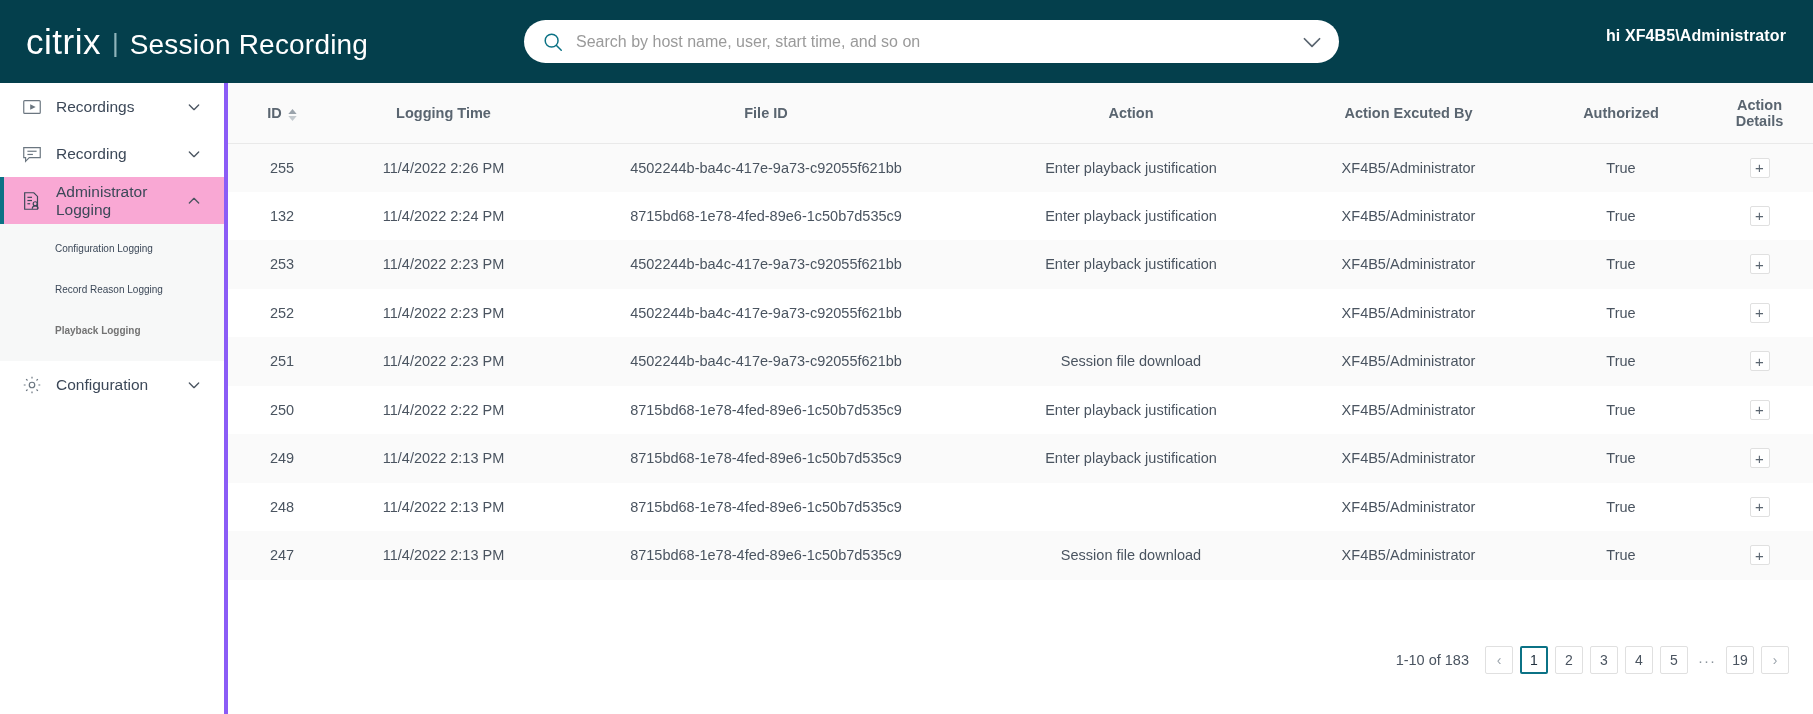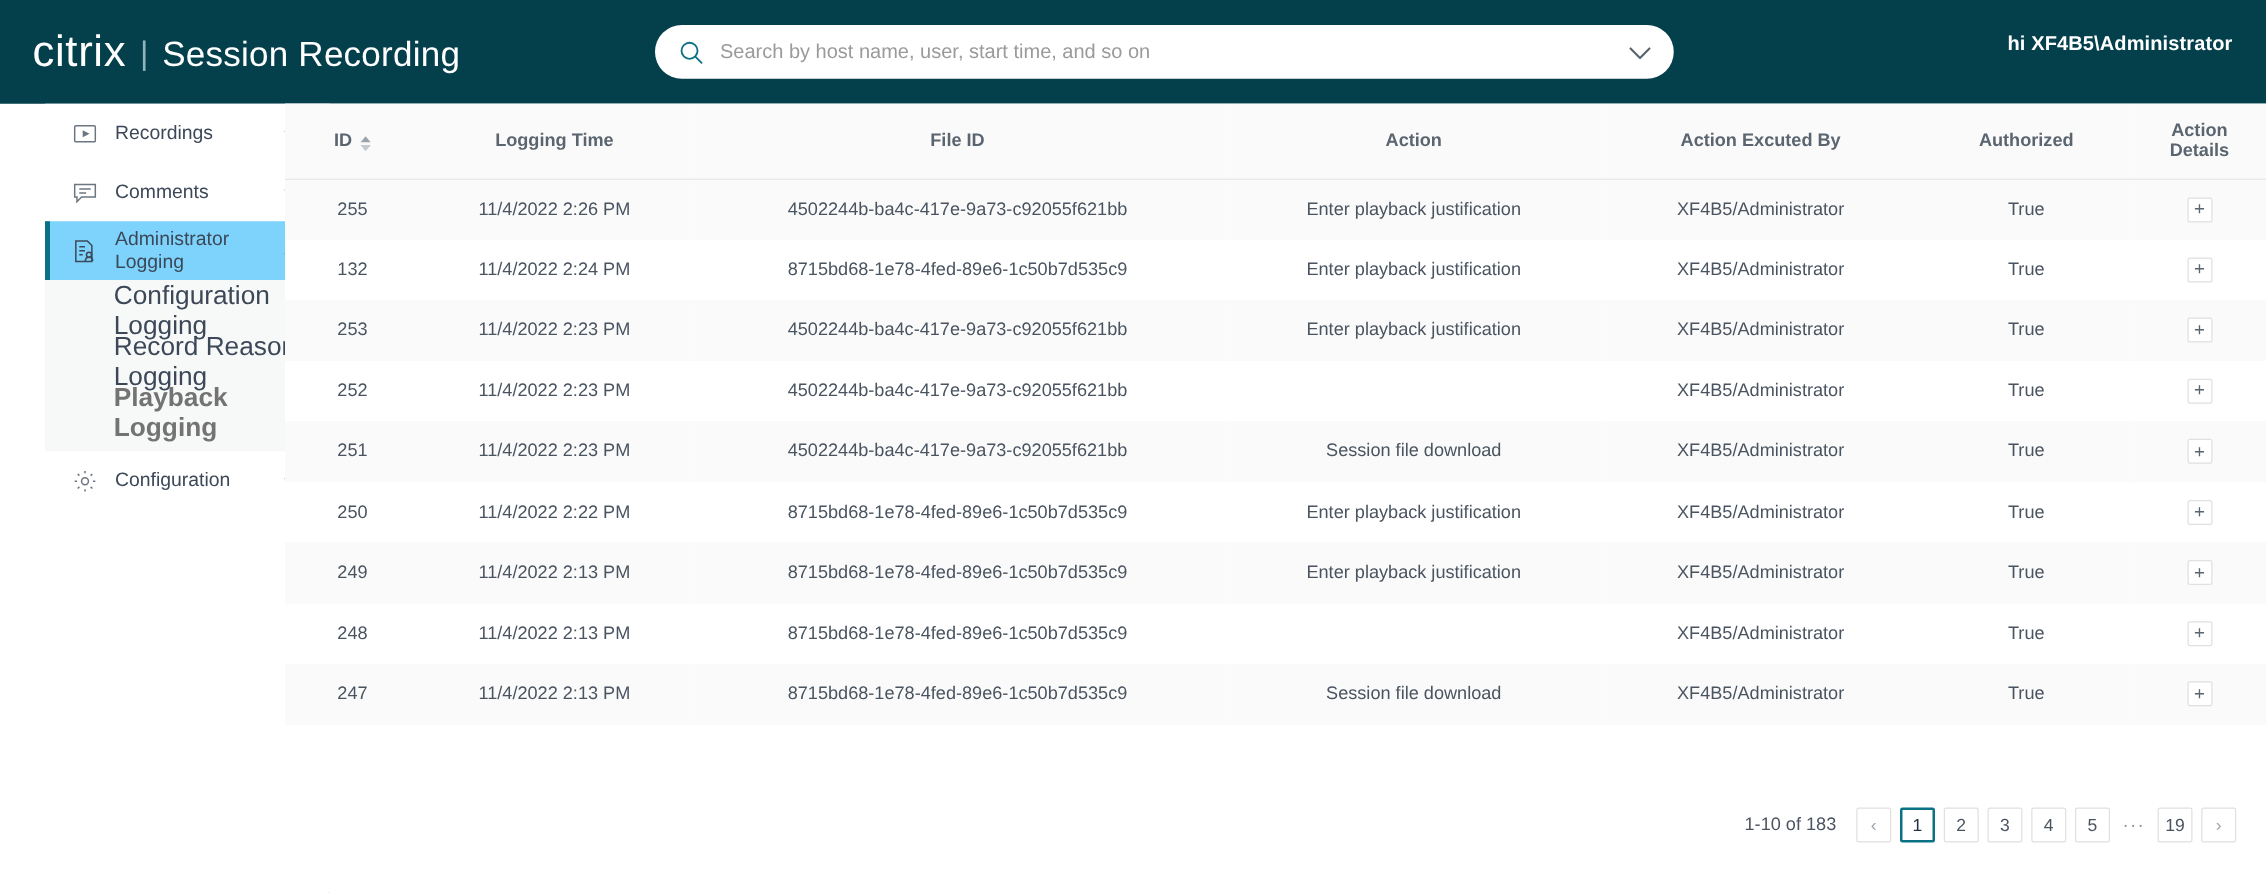--- a/index.html
+++ b/index.html
@@ -90,22 +90,21 @@
     letter-spacing: 0.1px;
   }
 
   
   .sidebar {
     position: absolute;
     top: 83px; left: 0;
     width: 228px;
     height: 631px;
     background: #ffffff;
-    border-right: 1px solid #8b5cf6;
-    margin-left: 36px;
+    border-right: 4px solid #8b5cf6;
   }
   .nav-item {
     height: 47px;
     display: flex;
     align-items: center;
     padding-left: 20px;
     cursor: pointer;
     position: relative;
   }
   .nav-item .nav-icon {
@@ -122,32 +121,32 @@
     flex: 1 1 auto;
   }
   .nav-chevron {
     width: 16px; height: 16px;
     margin-right: 22px;
     flex: 0 0 auto;
   }
   .nav-item.expanded {
     border-left: 4px solid #0B7285;
     padding-left: 16px;
-    background: #7dd3fc;
+    background: #f9a8d4;
   }
   .subnav {
     background: #f7f8f8;
     padding: 4px 0 10px 0;
   }
   .subnav-item {
     height: 41px;
     display: flex;
     align-items: center;
     padding-left: 55px;
-    font-size: 21px;
+    font-size: 10px;
     color: #3c4858;
     cursor: pointer;
   }
   .subnav-item.active { font-weight: bold; color: #737373; }
 
   
   .content {
     position: absolute;
     top: 83px;
     left: 228px;
@@ -293,21 +292,21 @@
   </div>
 
   <div class="nav-item">
     <span class="nav-icon">
       <svg viewBox="0 0 24 24" width="22" height="22" fill="none" stroke="#6b7680" stroke-width="1.3">
         <path d="M3 5h18v11H9l-4 4v-4H3z"></path>
         <line x1="7" y1="9" x2="17" y2="9"></line>
         <line x1="7" y1="12.5" x2="13" y2="12.5"></line>
       </svg>
     </span>
-    <span class="nav-label">Comments</span>
+    <span class="nav-label">Recording</span>
     <span class="nav-chevron">
       <svg viewBox="0 0 24 24" width="16" height="16" fill="none" stroke="#4a5460" stroke-width="2">
         <polyline points="5,9 12,16 19,9" stroke-linecap="round" stroke-linejoin="round"></polyline>
       </svg>
     </span>
   </div>
 
   <div class="nav-item expanded">
     <span class="nav-icon">
       <svg viewBox="0 0 24 24" width="22" height="22" fill="none" stroke="#3c4858" stroke-width="1.3">

